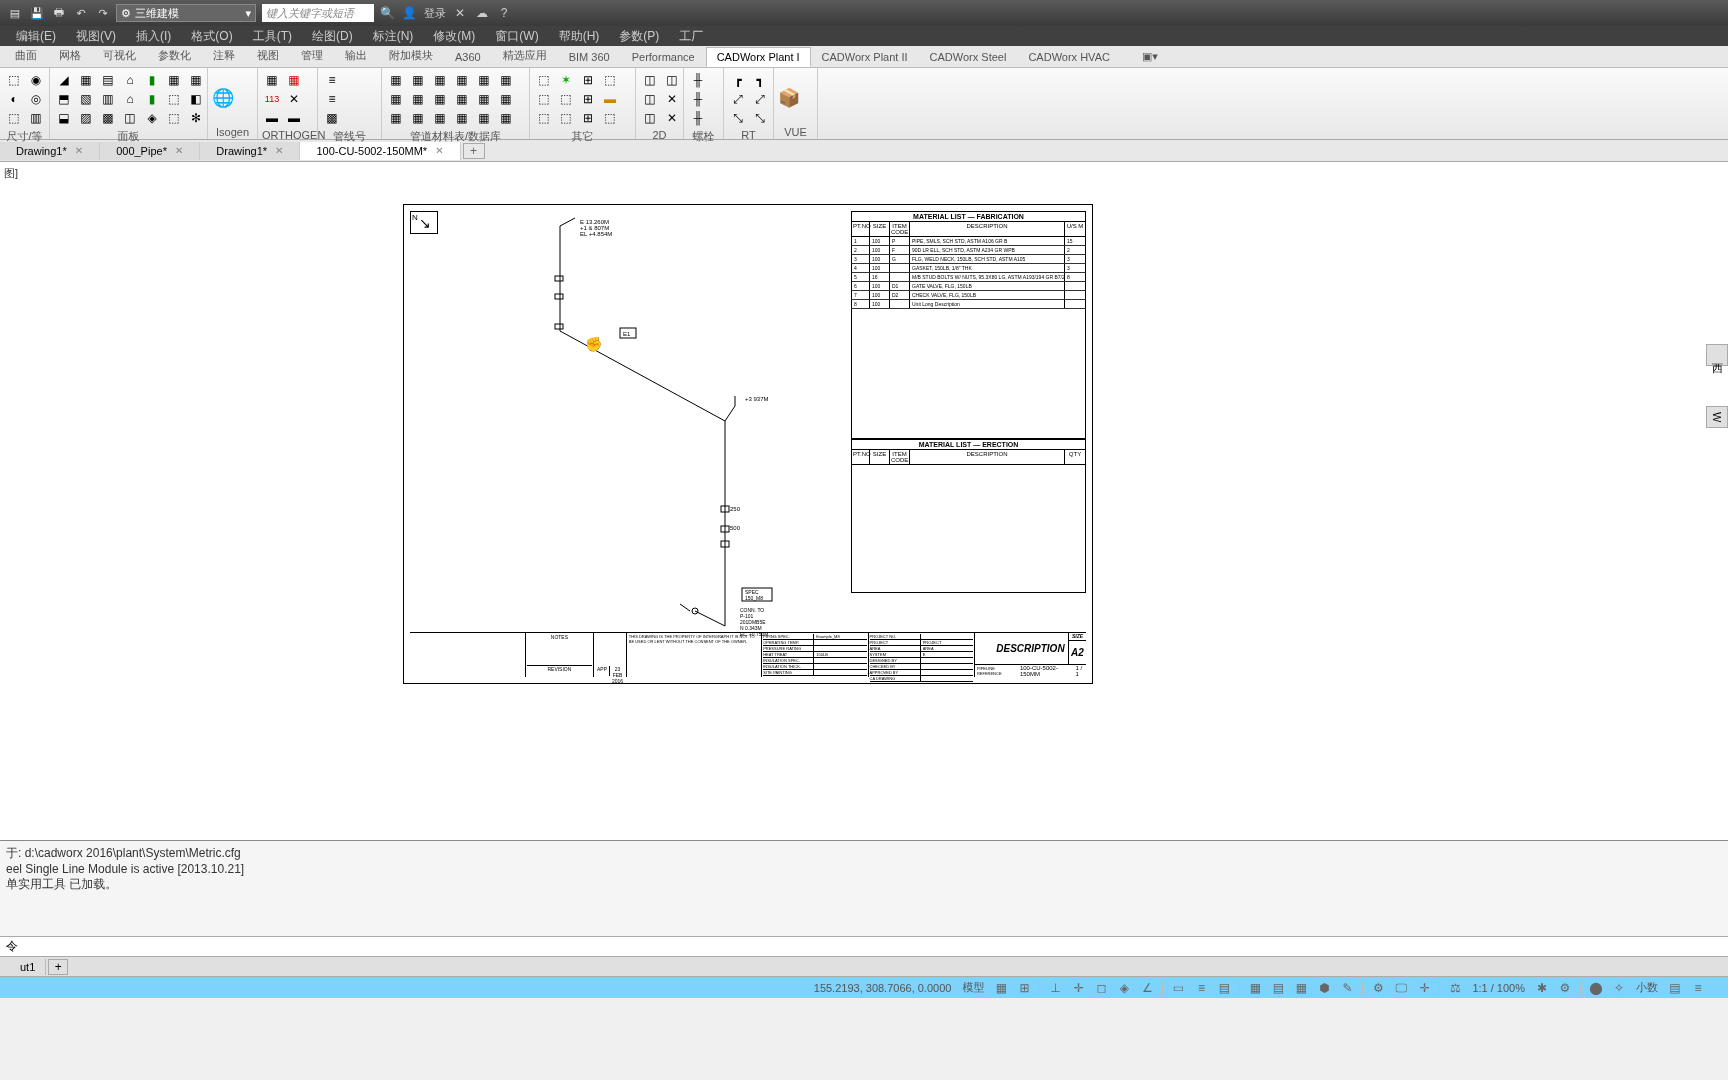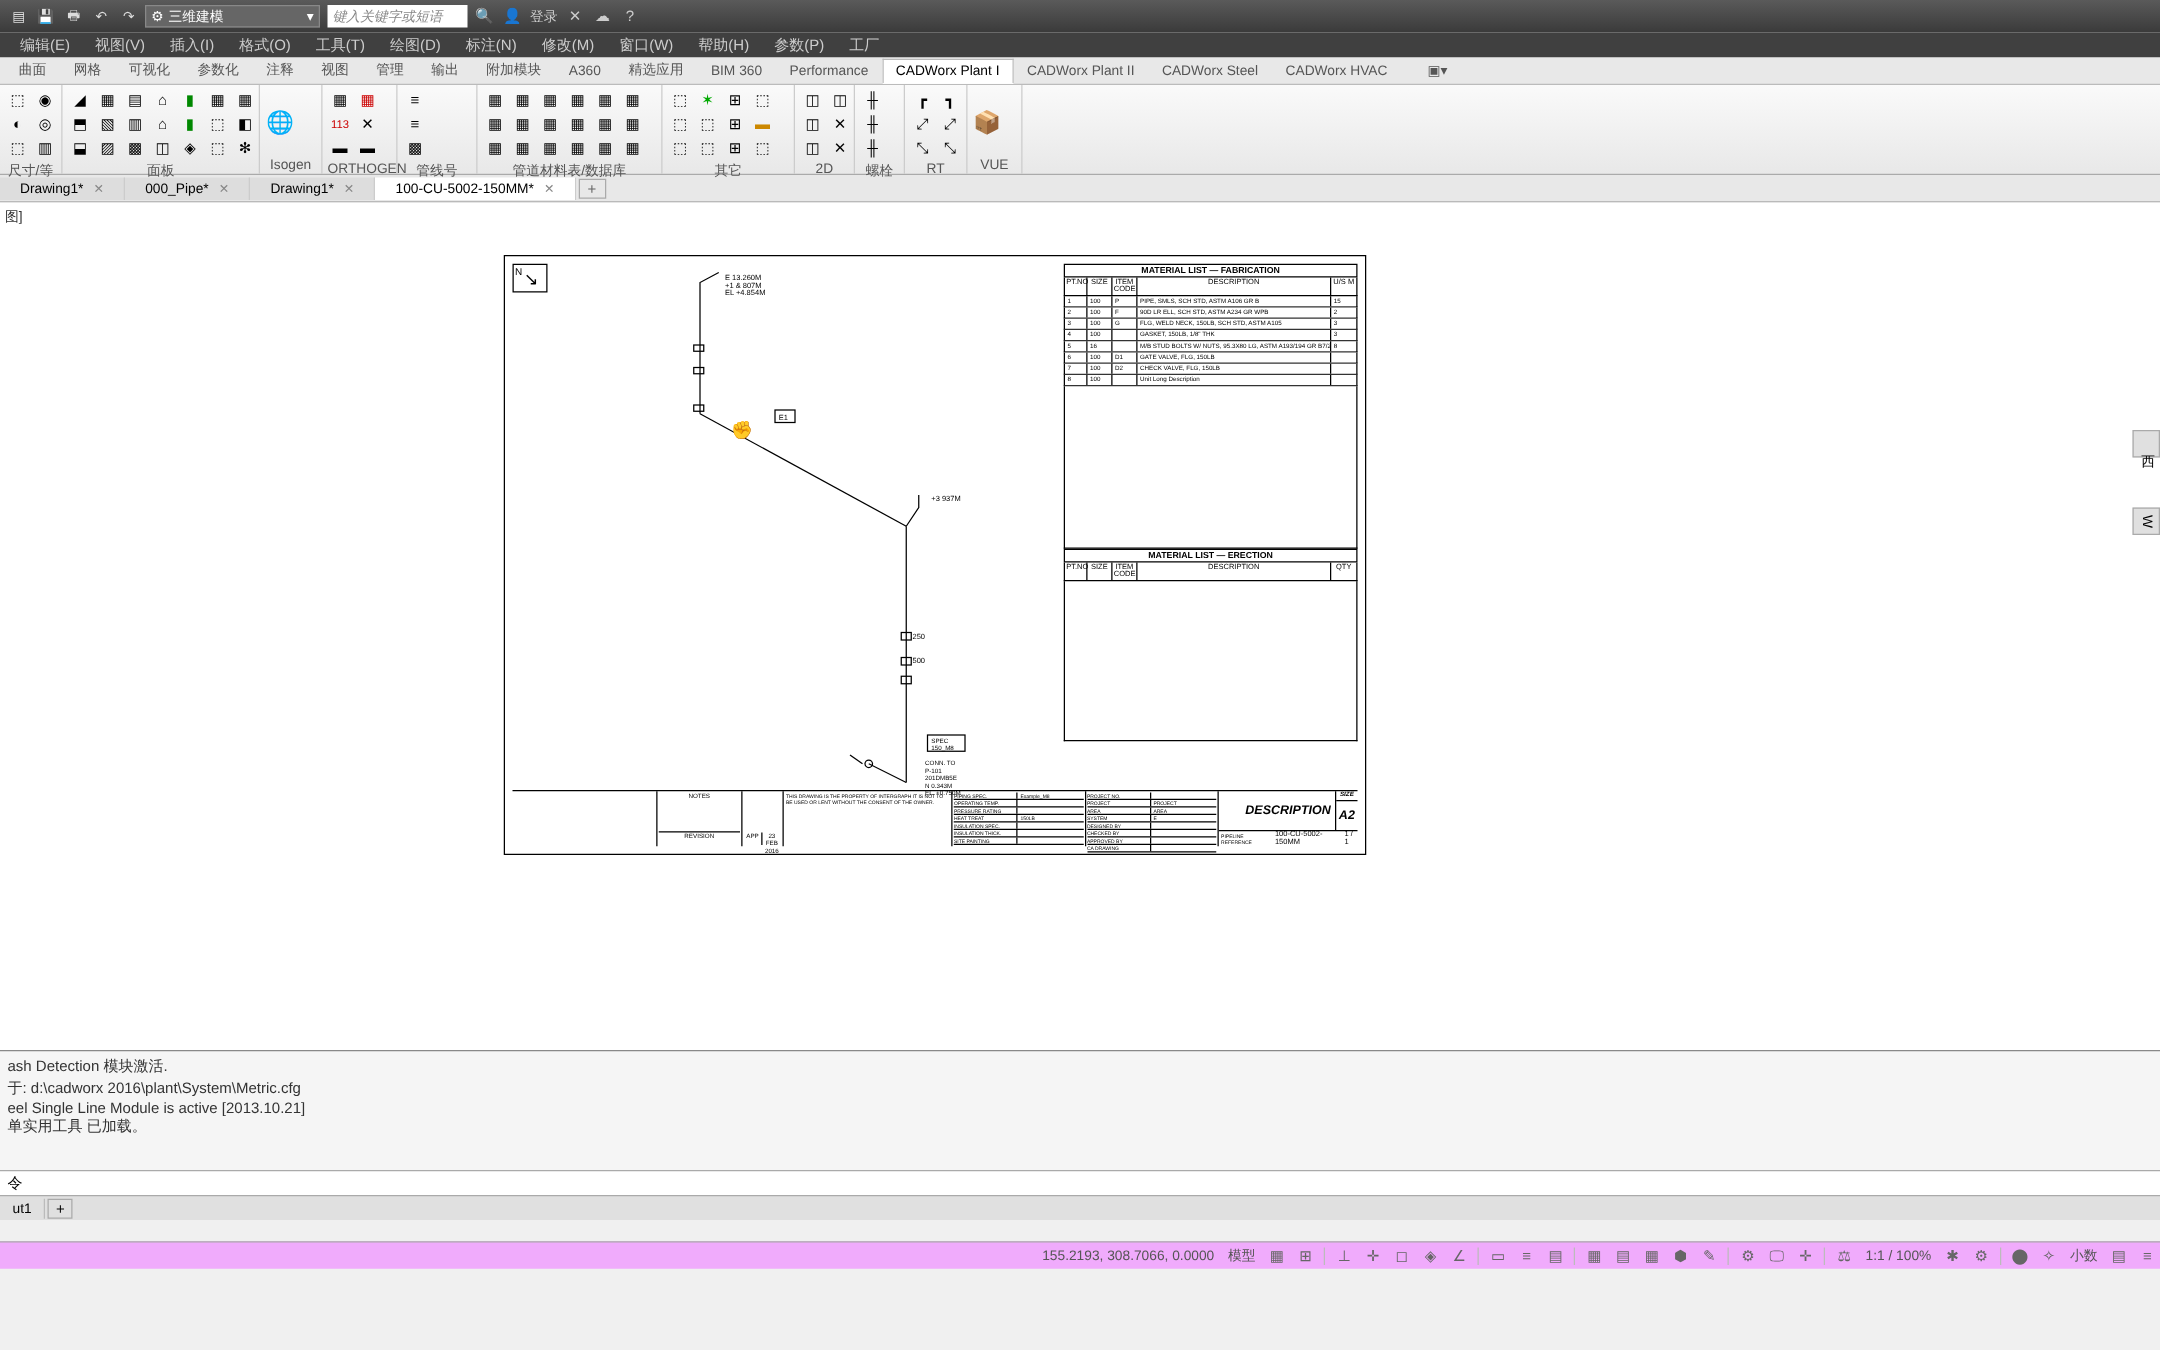--- a/index.html
+++ b/index.html
@@ -68,26 +68,26 @@
 .tb-a2-main { flex:1; display:flex; align-items:center; justify-content:center; font-size:10px; font-weight:bold;}
 .tb-logo-bot { height: 12px; font-size: 6px; display: flex; align-items:center; padding-left:2px; border-top:0;}
 .hand-cursor { position: absolute; left: 175px; top: 125px; font-size: 14px; }
 svg.iso-pipe { position: absolute; left: 125px; top: 5px; }
 
 
 .cmdwin { height: 96px; background: #f5f5f5; border-top: 1px solid #888; padding: 4px 6px; font-family: Consolas, monospace; font-size: 12px; color: #333; overflow: hidden; }
 .cmdline-row { height: 20px; background: #fff; border-top: 1px solid #aaa; display: flex; align-items: center; padding: 0 6px; font-family: Consolas, monospace; font-size: 12px; }
 
 
-.layout-tabs { height: 20px; background: #e0e0e0; border-top: 1px solid #aaa; display: flex; align-items: center; }
+.layout-tabs { height: 20px; background: #e0e0e0; border-top: 1px solid #aaa; display: flex; align-items: center; padding-left: 10px; }
 .ltab { padding: 2px 10px; font-size: 11px; border-right: 1px solid #bbb; cursor: pointer; }
 .ltab-add { width: 20px; text-align: center; border: 1px solid #aaa; cursor: pointer; margin-left:2px;}
 
 
-.statusbar { height: 22px; background: #f0abfc; border-top: 1px solid #aaa; display: flex; align-items: center; justify-content: space-between; font-size: 11px; color: #555; padding: 0 0; margin-top: 17px; }
+.statusbar { height: 22px; background: #7dd3fc; border-top: 1px solid #aaa; display: flex; align-items: center; justify-content: space-between; font-size: 11px; color: #555; padding: 0 20px; }
 .status-left { display: flex; gap: 10px; align-items:center; }
 .status-right { display: flex; gap: 3px; align-items: center; }
 .st-btn { width: 20px; height: 18px; display: flex; align-items: center; justify-content: center; cursor: pointer; color: #666; font-size: 12px; }
 .st-text { padding: 0 4px; }
 .st-sep { width: 1px; height: 14px; background: #bbb; margin: 0 2px; }
 
 
 .palette-r { position: absolute; right: 0; top: 182px; width: 22px; display: flex; flex-direction: column; gap: 40px; }
 .pal-tab { width: 22px; height: 22px; background: #e0e0e0; border: 1px solid #aaa; display: flex; align-items: center; justify-content: center; cursor: pointer; font-size: 11px; writing-mode: vertical-rl; }
 </style>
@@ -589,21 +589,20 @@
     </div>
   </div>
 
   <div class="palette-r">
     <div class="pal-tab">西</div>
     <div class="pal-tab">W</div>
   </div>
 </div>
 
 <div class="cmdwin">
-  <div>ash Detection 模块激活.</div>
   <div>于: d:\cadworx 2016\plant\System\Metric.cfg</div>
   <div>eel Single Line Module is active [2013.10.21]</div>
   <div>单实用工具 已加载。</div>
 </div>
 <div class="cmdline-row">
   <span>令</span>
 </div>
 
 <div class="layout-tabs">
   <span class="ltab">ut1</span>

